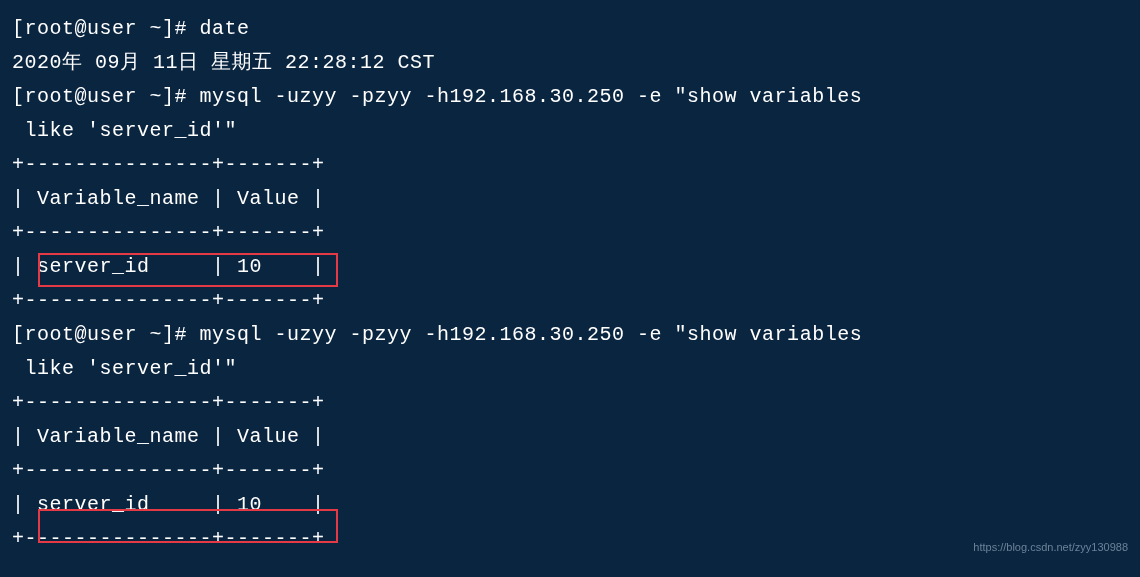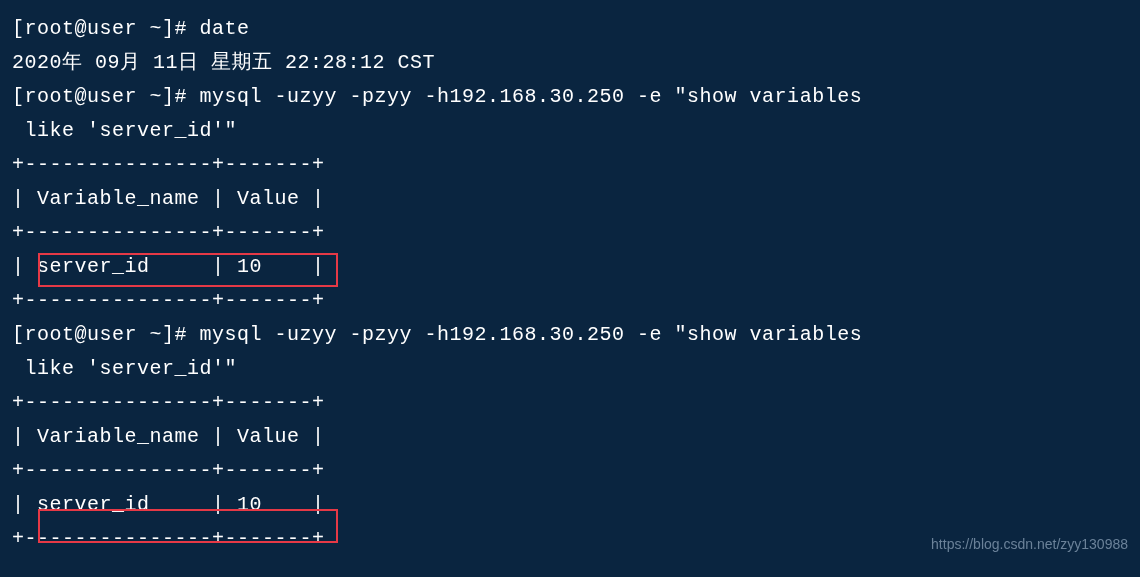--- a/index.html
+++ b/index.html
@@ -37,21 +37,21 @@
       left: 38px;
       top: 509px;
       width: 300px;
       height: 34px;
     }
     .watermark {
       position: absolute;
       right: 12px;
       bottom: 20px;
       color: #6b8299;
-      font-size: 14px;
+      font-size: 11px;
       font-family: Arial, sans-serif;
       letter-spacing: 0;
     }
   </style>
 </head>
 <body>
 
 <div class="terminal-line"><span>[root@user ~]# </span><span>date</span></div>
 <div class="terminal-line">2020年 09月 11日 星期五 22:28:12 CST</div>
 <div class="terminal-line"><span>[root@user ~]# </span><span>mysql -uzyy -pzyy -h192.168.30.250 -e "show variables</span></div>

